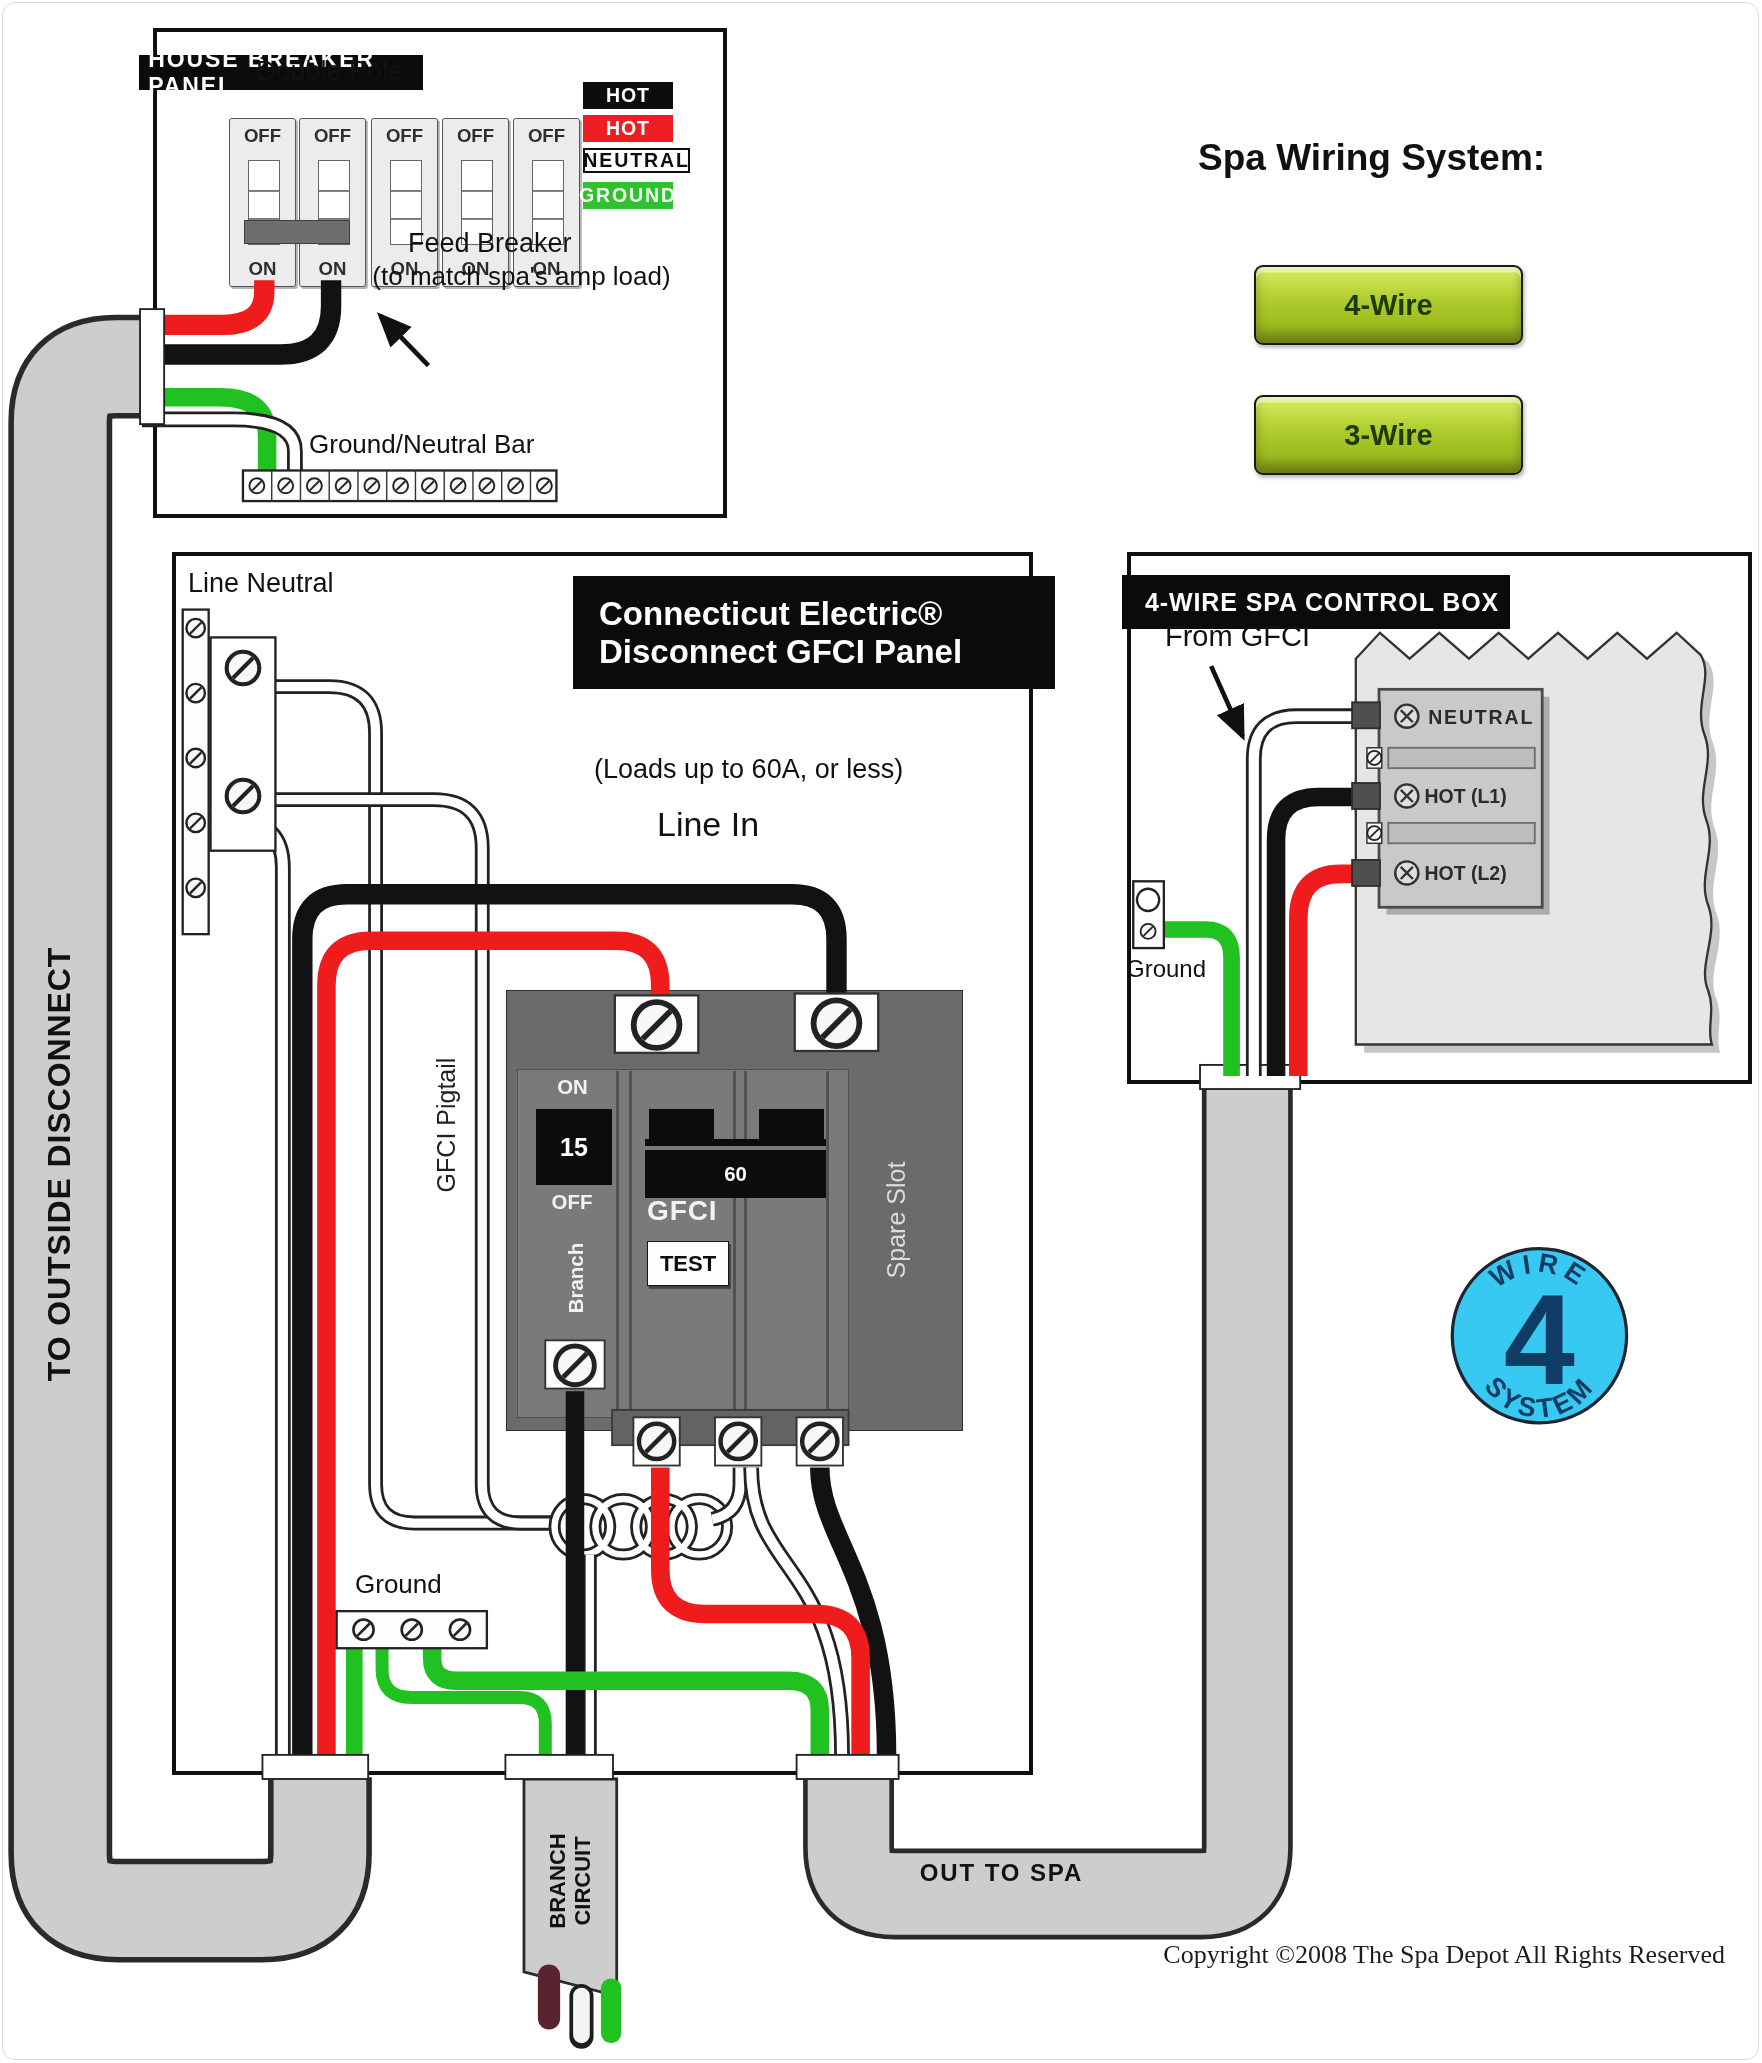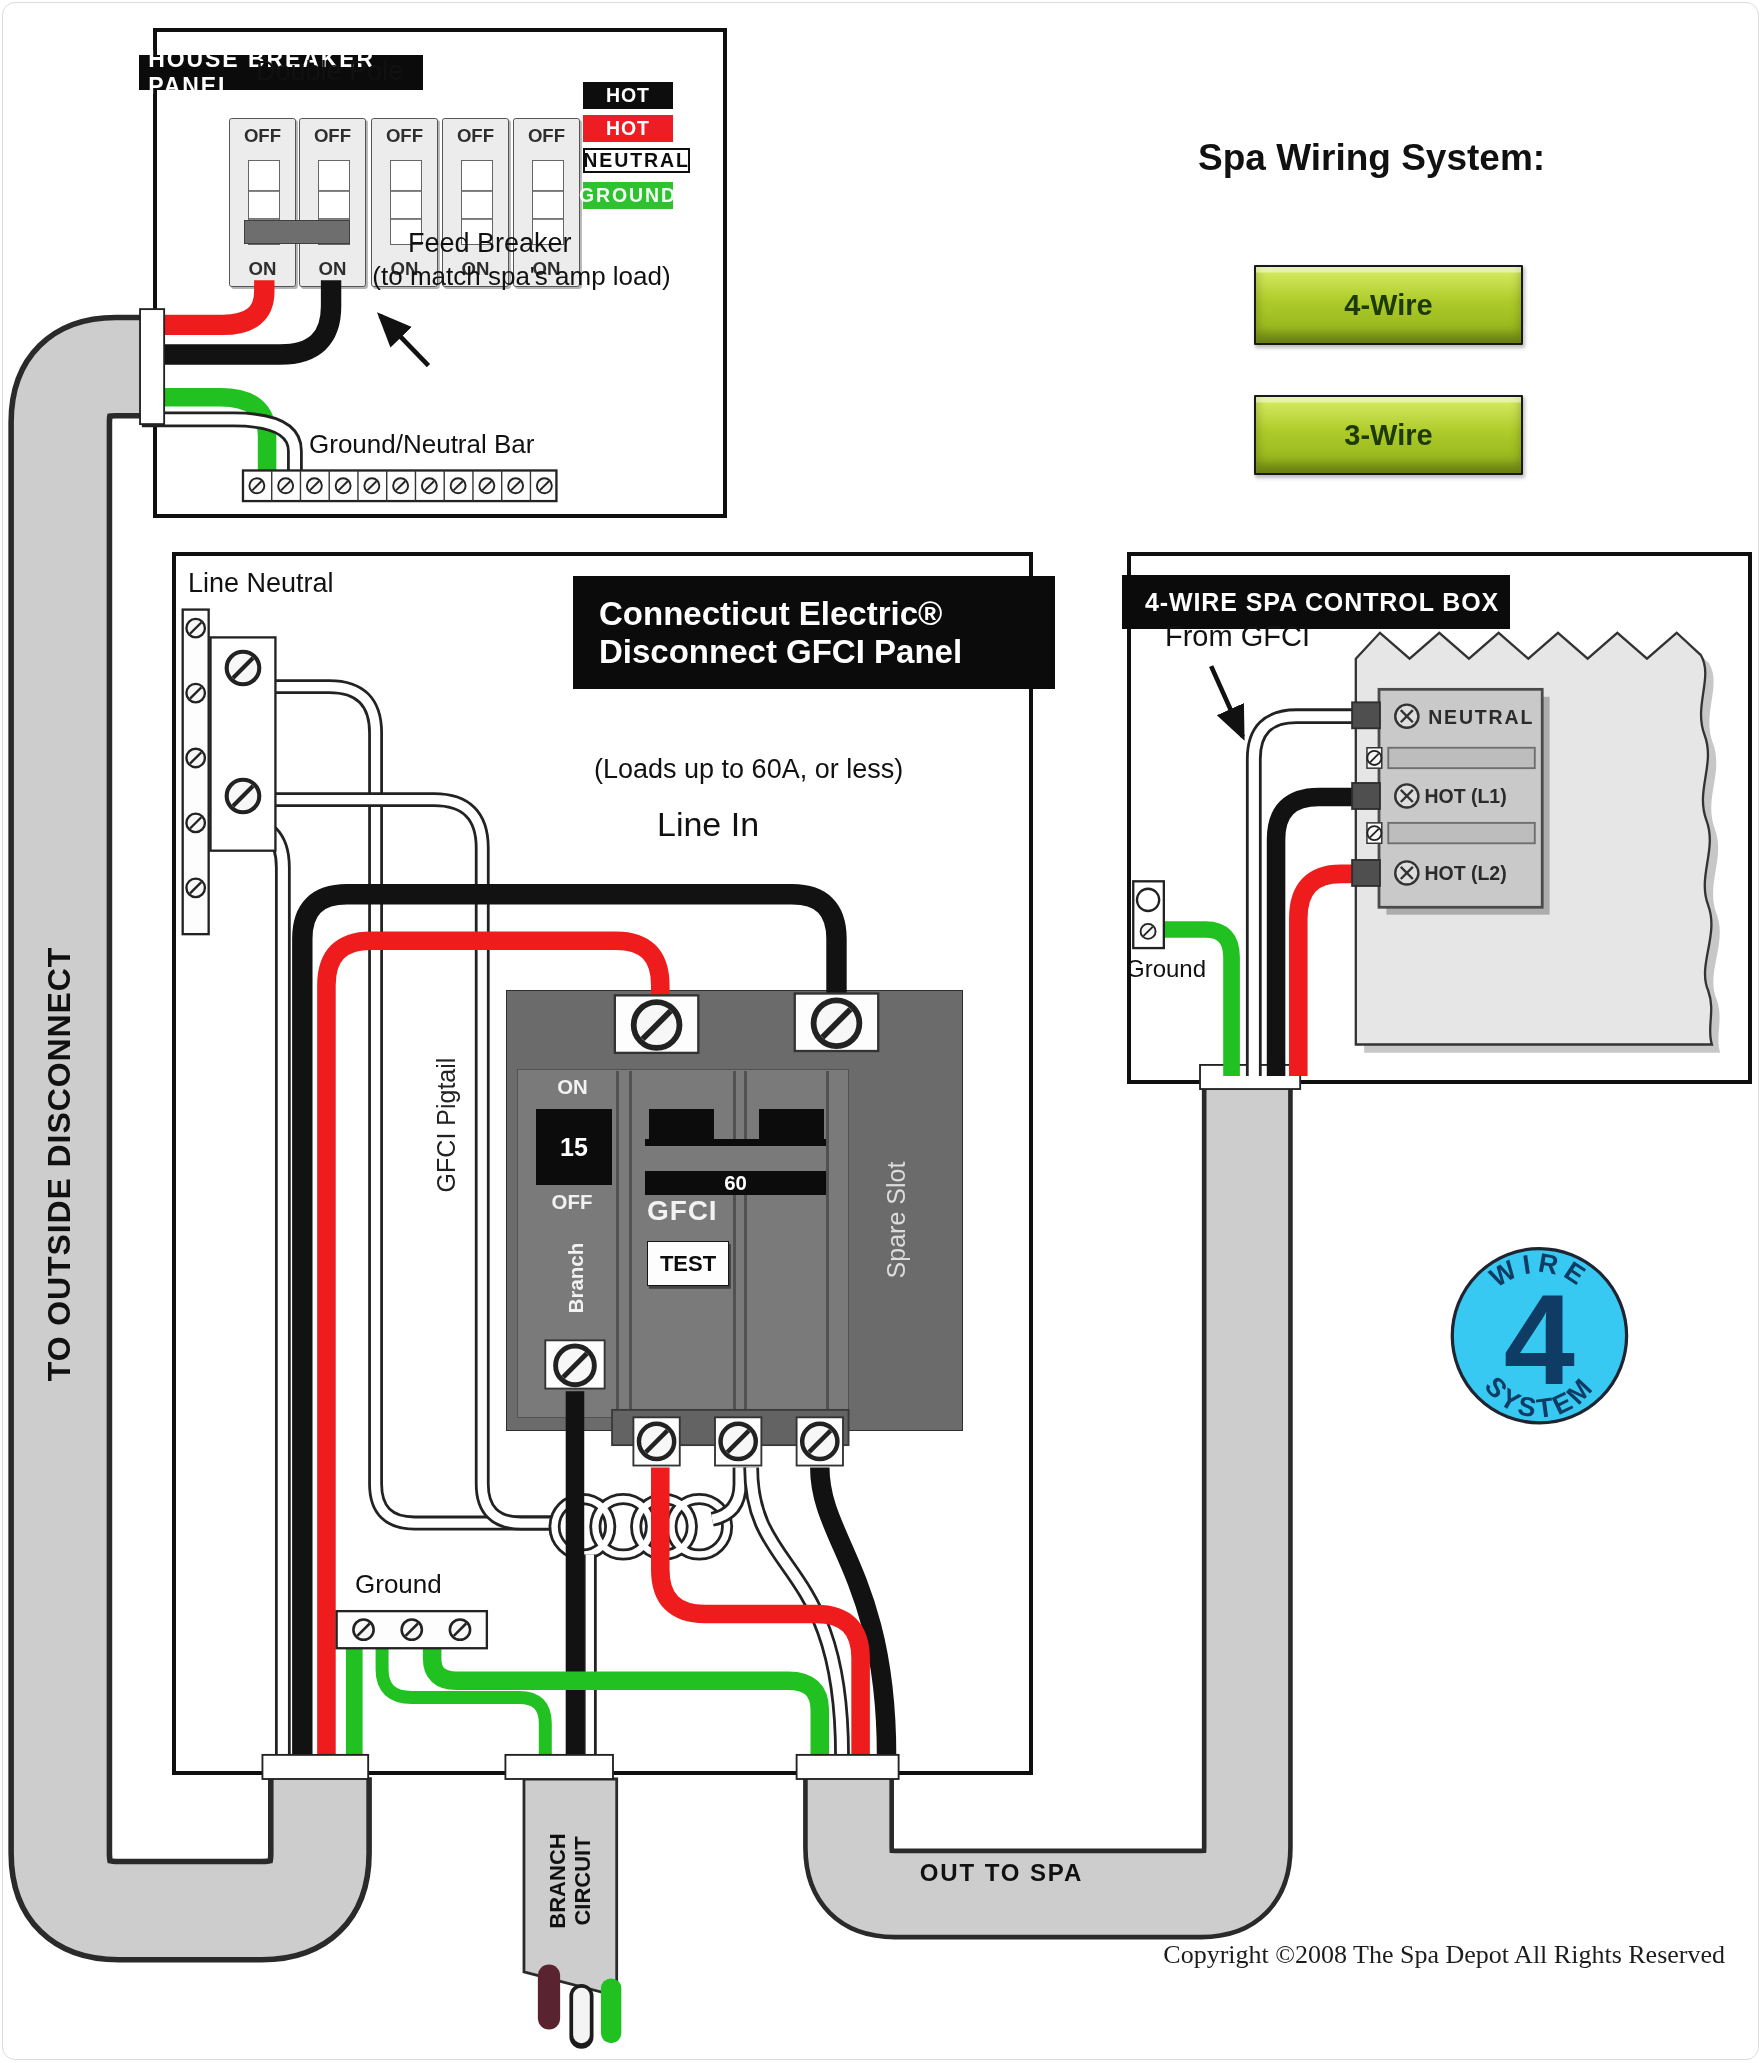--- a/index.html
+++ b/index.html
@@ -18,21 +18,21 @@
   .breaker .on{position:absolute;bottom:5.6px;width:100%;font-weight:bold;font-size:18.6px;color:#2e2e2e;}
   .breaker .win{position:absolute;left:50%;top:41px;width:30px;height:83px;margin-left:-15px;background:#fff;
     border:1.9px solid #666;
     background-image:linear-gradient(#777,#777),linear-gradient(#777,#777);
     background-size:100% 1.9px,100% 1.9px;background-repeat:no-repeat;background-position:0 36%,0 70%;}
   .tiebar{position:absolute;left:244px;top:220px;width:104px;height:22px;background:#6e6e6e;border:0.9px solid #3f3f3f;}
   
   .chip{position:absolute;width:90px;height:27px;display:flex;align-items:center;justify-content:center;
         font-weight:bold;font-size:19.5px;letter-spacing:0.9px;}
   
-  .wirebtn{position:absolute;width:265px;height:76px;border:2.8px solid #1a1a1a;border-radius:1px;
+  .wirebtn{position:absolute;width:265px;height:76px;border:2.8px solid #1a1a1a;border-radius:9px;
     background:linear-gradient(180deg,#d9ee66 0%,#aecb2a 45%,#8fae18 100%);
     box-shadow:inset 0 5.6px 0 rgba(255,255,255,.45), inset 0 -9.3px 11px rgba(0,0,0,.28), 1.9px 2.8px 3.7px rgba(0,0,0,.25);
     display:flex;align-items:center;justify-content:center;font-weight:bold;font-size:29px;color:#1d3a00;cursor:pointer;}
   
   .vl{position:absolute;transform:translate(-50%,-50%) rotate(-90deg);white-space:nowrap;}
   
   .gfciOuter{position:absolute;left:506px;top:990px;width:455px;height:439px;background:#6b6b6b;border:1.9px solid #2f2f2f;}
   .gfciInner{position:absolute;left:517px;top:1069px;width:330px;height:347px;background:#7a7a7a;border:1.9px solid #515151;}
   .divline{position:absolute;width:2.8px;background:#515151;}
   .blk{position:absolute;background:#0c0c0c;}
@@ -104,21 +104,21 @@
 <div class="divline" style="left:733px;top:1182px;height:233px;"></div>
 <div class="divline" style="left:744px;top:1182px;height:233px;"></div>
 <div class="divline" style="left:826px;top:1071px;height:343px;"></div>
 <div class="wlabel" style="left:543px;top:1076px;width:59px;text-align:center;font-size:20.4px;">ON</div>
 <div class="blk" style="left:536px;top:1109px;width:76px;height:76px;color:#fff;font-weight:bold;font-size:25px;display:flex;align-items:center;justify-content:center;">15</div>
 <div class="wlabel" style="left:536px;top:1191px;width:72px;text-align:center;font-size:20.4px;">OFF</div>
 <div class="vl wlabel" style="left:576px;top:1278px;font-size:20.4px;font-weight:bold;">Branch</div>
 <div class="blk" style="left:649px;top:1109px;width:65px;height:30px;"></div>
 <div class="blk" style="left:759px;top:1109px;width:65px;height:30px;"></div>
 <div class="blk" style="left:645px;top:1139px;width:181px;height:7.4px;"></div>
-<div class="blk" style="left:645px;top:1150px;width:181px;height:24px;color:#fff;font-weight:bold;font-size:20.4px;display:flex;align-items:center;justify-content:center;margin-top:21px;">60</div>
+<div class="blk" style="left:645px;top:1150px;width:181px;height:48px;color:#fff;font-weight:bold;font-size:20.4px;display:flex;align-items:center;justify-content:center;">60</div>
 <div class="wlabel" style="left:647px;top:1195px;font-size:28px;letter-spacing:0.9px;">GFCI</div>
 <div class="testbtn">TEST</div>
 <div class="vl" style="left:896px;top:1220px;font-size:25px;color:#dcdcdc;">Spare Slot</div>
 
 <svg class="layer" width="1762" height="2064" viewBox="0 0 1900 2225">
   <defs>
     <g id="scr">
       <circle r="9.5" fill="#f7f7f7" stroke="#222" stroke-width="2.4"></circle>
       <line x1="-5.8" y1="5.8" x2="5.8" y2="-5.8" stroke="#222" stroke-width="2.4"></line>
     </g>

